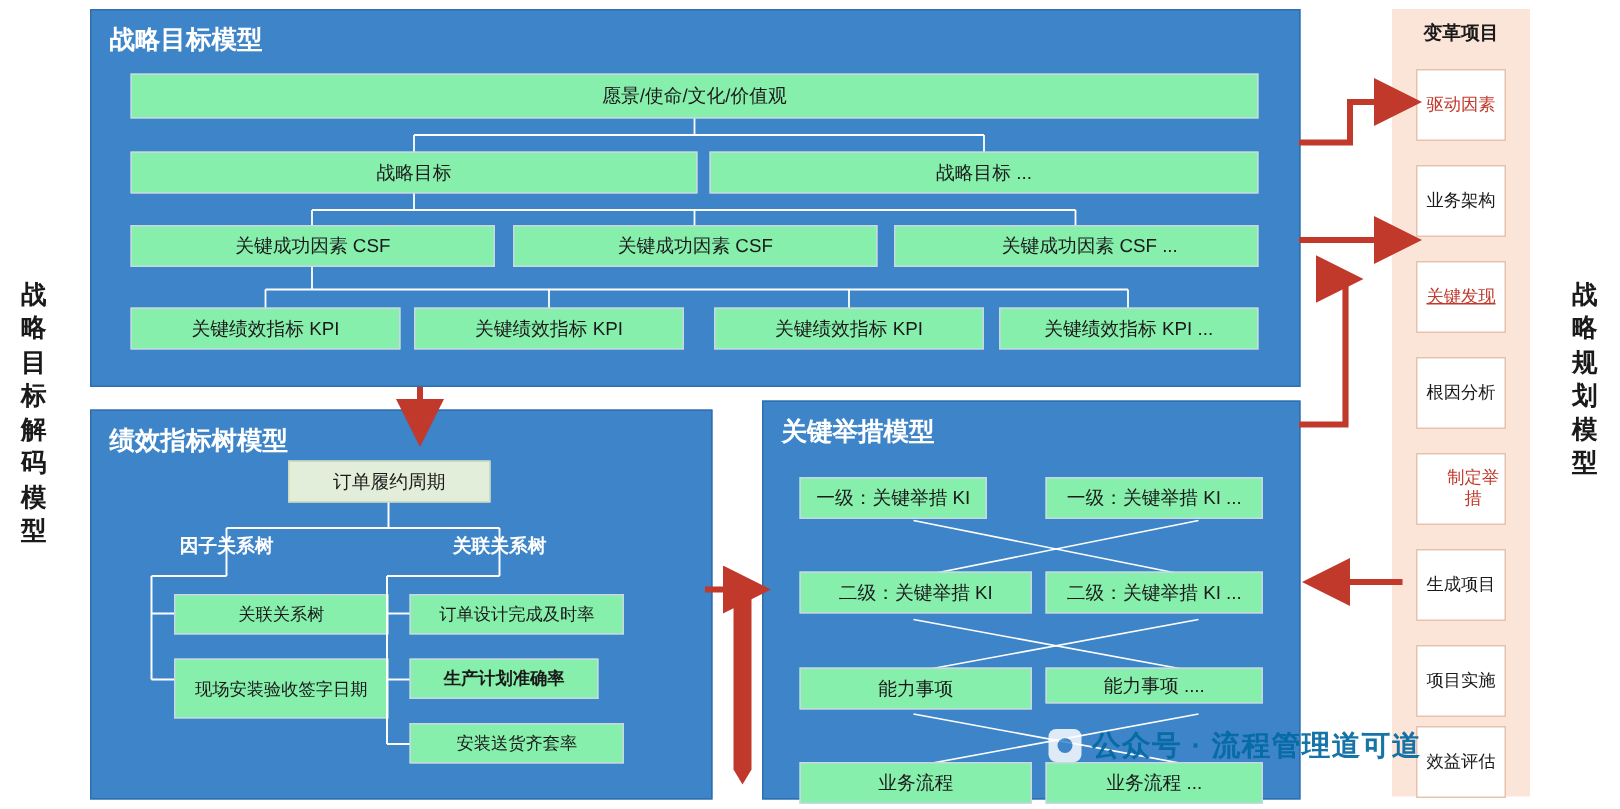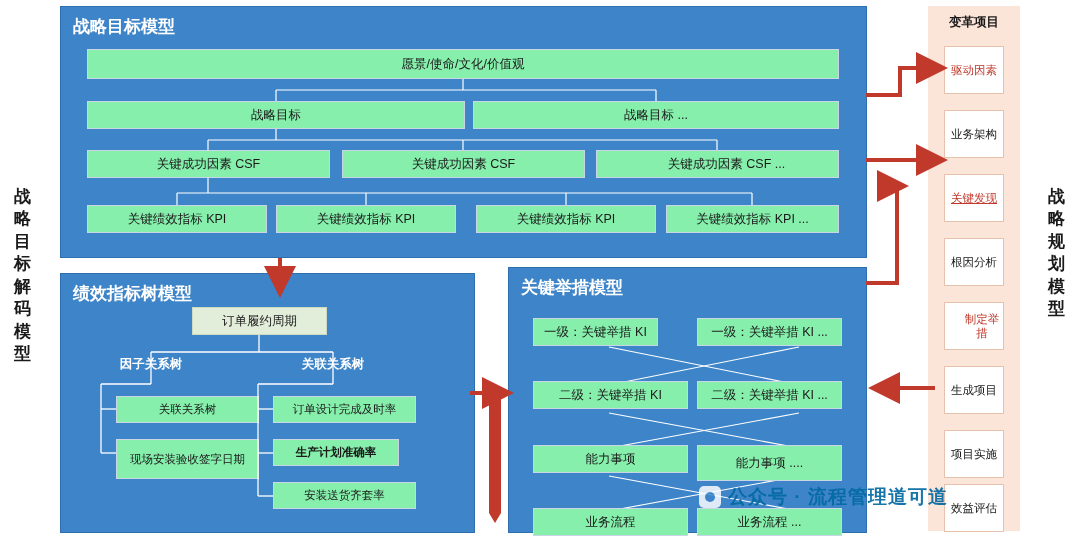--- a/index.html
+++ b/index.html
@@ -272,21 +272,21 @@
       </g>
     </svg>
 
     <div class="wbox" style="left:24px; top:50px; width:125px; height:28px;">一级：关键举措 KI</div>
     <div class="wbox" style="left:188px; top:50px; width:145px; height:28px;">一级：关键举措 KI ...</div>
 
     <div class="wbox" style="left:24px; top:113px; width:155px; height:28px;">二级：关键举措 KI</div>
     <div class="wbox" style="left:188px; top:113px; width:145px; height:28px;">二级：关键举措 KI ...</div>
 
     <div class="wbox" style="left:24px; top:177px; width:155px; height:28px;">能力事项</div>
-    <div class="wbox" style="left:188px; top:177px; width:145px; height:36px;">能力事项 ....</div>
+    <div class="wbox" style="left:188px; top:177px; width:145px; height:24px;">能力事项 ....</div>
 
     <div class="wbox" style="left:24px; top:240px; width:155px; height:28px;">业务流程</div>
     <div class="wbox" style="left:188px; top:240px; width:145px; height:28px;">业务流程 ...</div>
   </div>
 
   <div id="panel-change-project"></div>
   <div id="change-title">变革项目</div>
 
   <div class="pbox accent" style="top:46px;">
       <span>驱动因素</span>

